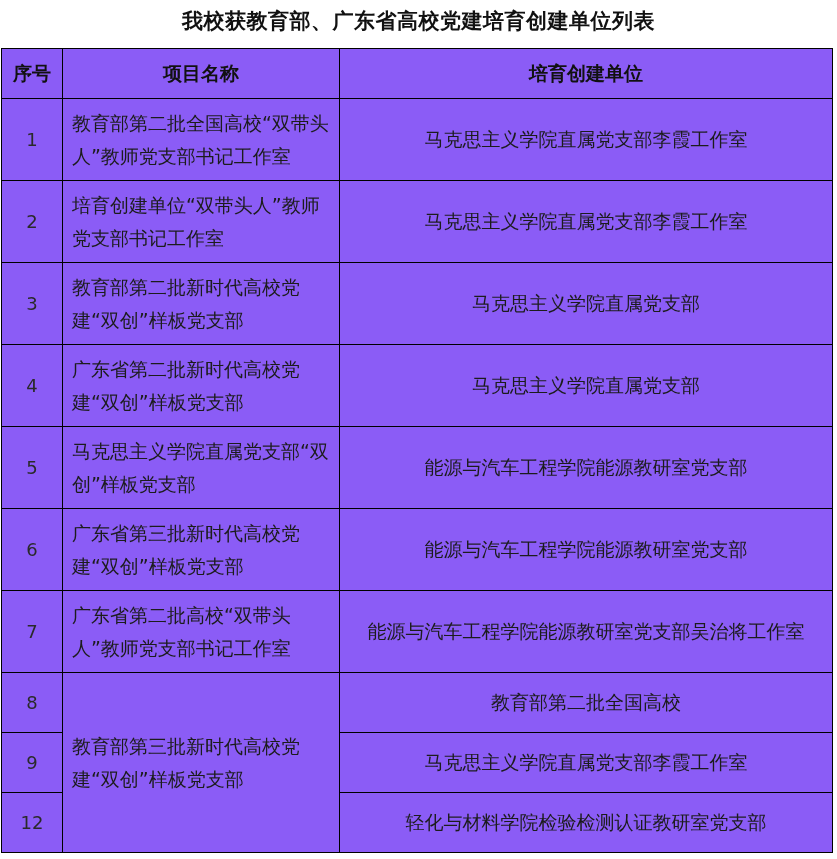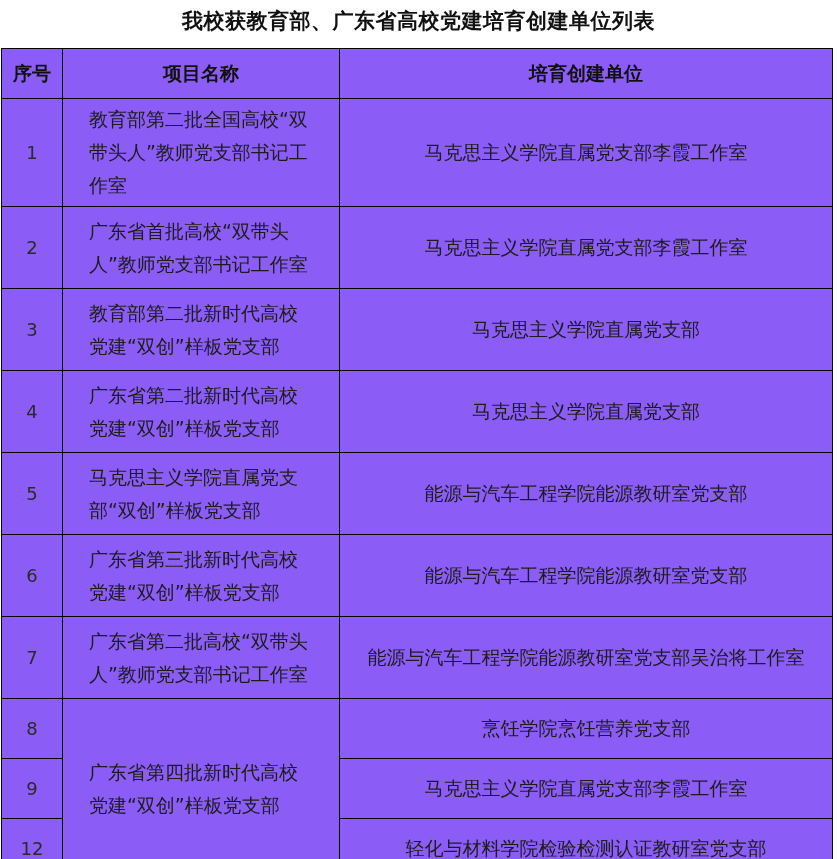--- a/index.html
+++ b/index.html
@@ -49,21 +49,21 @@
   }
   tr.row-tall  td { height: 82px; }
   tr.row-short td { height: 60px; }
   td.cell-no {
     text-align: center;
     font-size: 18px;
     color: #2a2a2a;
   }
   td.cell-project {
     text-align: left;
-    padding: 4px 26px;
+    padding: 4px 9px;
     line-height: 33px;
     color: #1c1c1c;
   }
   td.cell-unit {
     text-align: center;
     padding: 0 6px;
     color: #1c1c1c;
   }
 </style>
 </head>
@@ -87,21 +87,21 @@
       </tr>
     </thead>
     <tbody>
       <tr class="row-tall">
         <td class="cell-no">1</td>
         <td class="cell-project">教育部第二批全国高校“双带头人”教师党支部书记工作室</td>
         <td class="cell-unit">马克思主义学院直属党支部李霞工作室</td>
       </tr>
       <tr class="row-tall">
         <td class="cell-no">2</td>
-        <td class="cell-project">广东省首批高校“双带头人”教师党支部书记工作室</td>
+        <td class="cell-project">培育创建单位“双带头人”教师党支部书记工作室</td>
         <td class="cell-unit">马克思主义学院直属党支部李霞工作室</td>
       </tr>
       <tr class="row-tall">
         <td class="cell-no">3</td>
         <td class="cell-project">教育部第二批新时代高校党建“双创”样板党支部</td>
         <td class="cell-unit">马克思主义学院直属党支部</td>
       </tr>
       <tr class="row-tall">
         <td class="cell-no">4</td>
         <td class="cell-project">广东省第二批新时代高校党建“双创”样板党支部</td>
@@ -117,22 +117,22 @@
         <td class="cell-project">广东省第三批新时代高校党建“双创”样板党支部</td>
         <td class="cell-unit">能源与汽车工程学院能源教研室党支部</td>
       </tr>
       <tr class="row-tall">
         <td class="cell-no">7</td>
         <td class="cell-project">广东省第二批高校“双带头人”教师党支部书记工作室</td>
         <td class="cell-unit">能源与汽车工程学院能源教研室党支部吴治将工作室</td>
       </tr>
       <tr class="row-short">
         <td class="cell-no">8</td>
-        <td class="cell-project" rowspan="3">广东省第四批新时代高校党建“双创”样板党支部</td>
-        <td class="cell-unit">烹饪学院烹饪营养党支部</td>
+        <td class="cell-project" rowspan="3">教育部第三批新时代高校党建“双创”样板党支部</td>
+        <td class="cell-unit">教育部第二批全国高校</td>
       </tr>
       <tr class="row-short">
         <td class="cell-no">9</td>
         <td class="cell-unit">马克思主义学院直属党支部李霞工作室</td>
       </tr>
       <tr class="row-short">
         <td class="cell-no">12</td>
         <td class="cell-unit">轻化与材料学院检验检测认证教研室党支部</td>
       </tr>
     </tbody>

